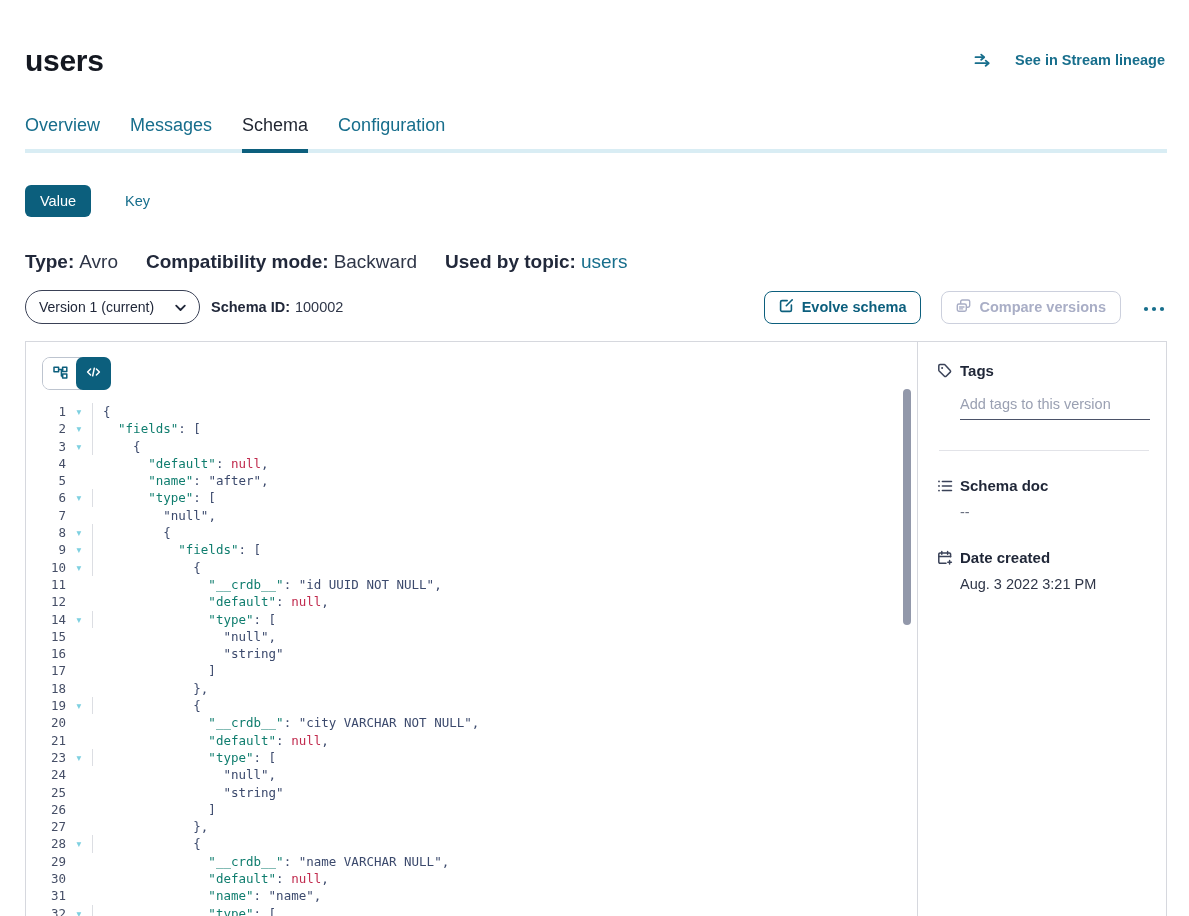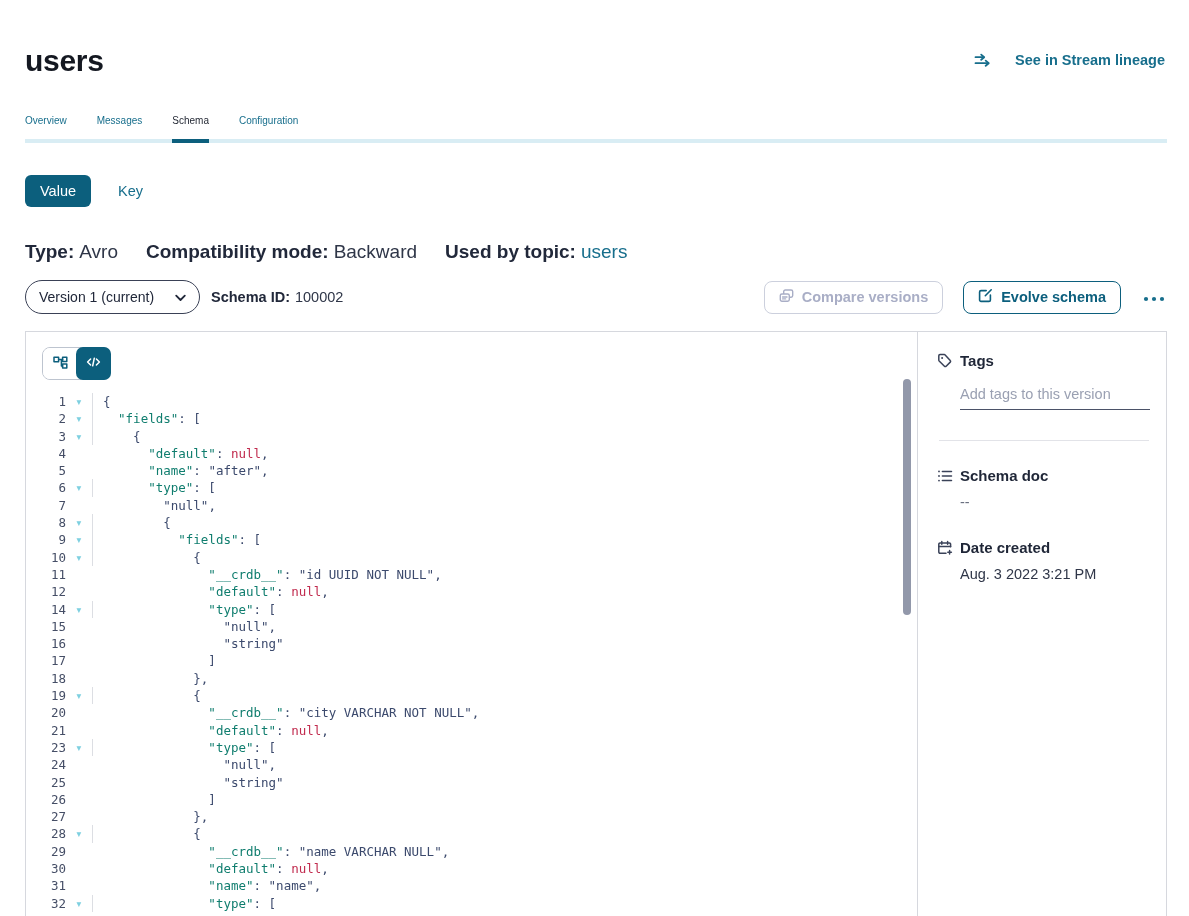--- a/index.html
+++ b/index.html
@@ -25,26 +25,26 @@
 
   
   .hdr{position:relative;padding-top:8px;}
   .hdr h1{font-size:30px;font-weight:800;color:#141821;letter-spacing:-.3px;}
   .lineage-link{position:absolute;top:16px;right:2px;display:flex;align-items:center;gap:24px;
     color:var(--accent-teal);font-size:14.5px;font-weight:700;text-decoration:none;cursor:pointer;}
   .lineage-link svg{display:block}
 
   
   .tabs{display:flex;gap:30px;margin-top:37px;border-bottom:4px solid var(--tab-track);}
-  .tab{font-size:10px;color:var(--accent-teal);padding-bottom:13px;cursor:pointer;position:relative;}
+  .tab{font-size:18px;color:var(--accent-teal);padding-bottom:13px;cursor:pointer;position:relative;}
   .tab.active{color:#1f2430;font-weight:400;}
   .tab.active::after{content:"";position:absolute;left:0;right:0;bottom:-4px;height:4px;background:var(--button-teal);}
 
   
-  .vk-row{margin-top:32px;display:flex;align-items:center;}
+  .vk-row{margin-top:32px;display:flex;align-items:center;gap:7px;}
   .btn-value{background:var(--button-teal);color:#fff;border:none;border-radius:6px;
     padding:8px 15px;font-size:14.5px;font-family:inherit;cursor:pointer;}
   .link-key{margin-left:27px;color:var(--accent-teal);font-size:14.5px;cursor:pointer;text-decoration:none;}
 
   
   .meta-row{margin-top:34px;display:flex;gap:28px;font-size:19px;color:var(--ink-soft);}
   .meta-item b{color:#21283a;font-weight:700;margin-right:5px;}
   .meta-link{color:var(--accent-teal);text-decoration:none;cursor:pointer;}
 
   
@@ -144,38 +144,38 @@
       <span>
         <svg width="11" height="8" viewBox="0 0 11 8" fill="none" stroke="#21283a" stroke-width="1.8" stroke-linecap="round" stroke-linejoin="round">
             <path d="M1.2 1.6 L5.5 6 L9.8 1.6"></path>
           </svg>
       </span>
     </div>
     <span class="schema-id">
       <b>Schema ID:</b><span>100002</span>
     </span>
     <div class="ctrl-right">
+      <button class="btn btn-evolve">
+        <span>
+          <svg width="15" height="15" viewBox="0 0 15 15" fill="none" stroke="#0c5f7d" stroke-width="1.6" stroke-linecap="round" stroke-linejoin="round">
+            <path d="M8.2 2.6 H3 a1.4 1.4 0 0 0 -1.4 1.4 V12 a1.4 1.4 0 0 0 1.4 1.4 H11 a1.4 1.4 0 0 0 1.4 -1.4 V7"></path>
+            <path d="M13.2 1.8 L7.3 7.7"></path>
+          </svg>
+        </span>
+        <span>Evolve schema</span>
+      </button>
       <button class="btn btn-compare" disabled="">
         <span>
           <svg width="15" height="14" viewBox="0 0 15 14" fill="none" stroke="#a9aec6" stroke-width="1.4" stroke-linejoin="round">
             <rect x="4.7" y="1" width="9" height="7.2" rx="1.6"></rect>
             <rect x="1.3" y="5" width="9" height="7.2" rx="1.6" fill="#fff"></rect>
             <path d="M3.6 8 h4.4 M3.6 9.9 h3" stroke-linecap="round"></path>
           </svg>
         </span>
         <span>Compare versions</span>
-      </button>
-      <button class="btn btn-evolve">
-        <span>
-          <svg width="15" height="15" viewBox="0 0 15 15" fill="none" stroke="#0c5f7d" stroke-width="1.6" stroke-linecap="round" stroke-linejoin="round">
-            <path d="M8.2 2.6 H3 a1.4 1.4 0 0 0 -1.4 1.4 V12 a1.4 1.4 0 0 0 1.4 1.4 H11 a1.4 1.4 0 0 0 1.4 -1.4 V7"></path>
-            <path d="M13.2 1.8 L7.3 7.7"></path>
-          </svg>
-        </span>
-        <span>Evolve schema</span>
       </button>
       <span class="more-btn">
         <span>
           <svg width="22" height="6" viewBox="0 0 22 6" fill="#176e8c">
             <circle cx="3" cy="3" r="2.1"></circle>
               <circle cx="11" cy="3" r="2.1"></circle>
               <circle cx="19" cy="3" r="2.1"></circle>
           </svg>
         </span>
       </span>

